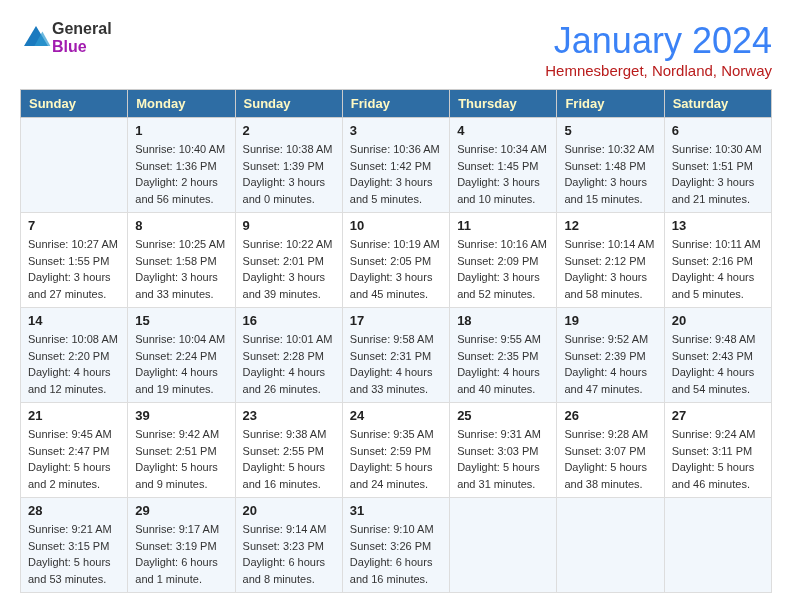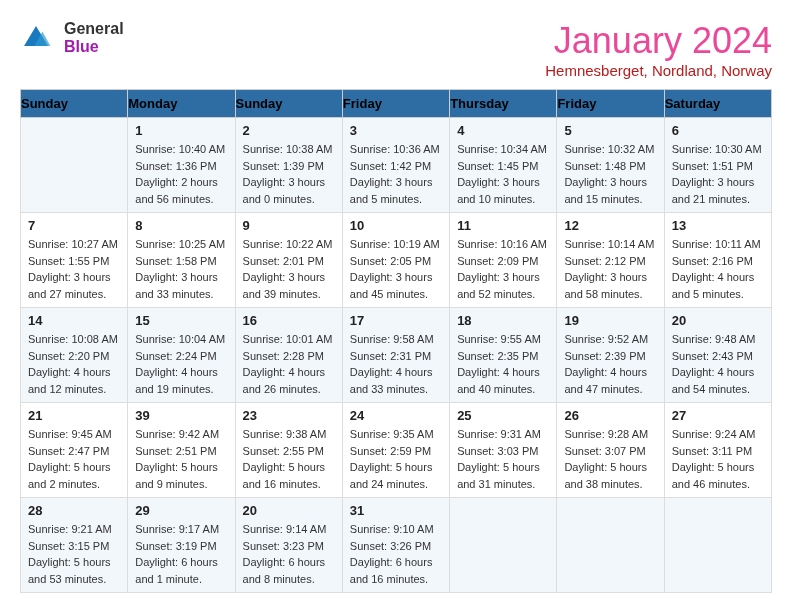--- a/index.html
+++ b/index.html
@@ -12,48 +12,48 @@
     }
     .header-area {
       display: flex;
       justify-content: space-between;
       align-items: flex-start;
       margin-bottom: 10px;
     }
     .logo {
       display: flex;
       align-items: center;
-      gap: 12px;
+      gap: 0;
     }
     .logo-icon {
       width: 32px;
       height: 32px;
     }
     .title-area {
       text-align: right;
     }
     .month-title {
       font-size: 36px;
       font-weight: normal;
-      color: #ec4899;
+      color: #3b82f6;
     }
     .subtitle {
       font-size: 15px;
       color: #b91c1c;
     }
     table {
       width: 100%;
       border-collapse: collapse;
       table-layout: fixed;
     }
     thead tr th {
       background-color: #2e6da4;
-      color: #000000;
+      color: #fef9c3;
       text-align: left;
-      padding: 6px 0;
+      padding: 6px 8px;
       font-size: 13px;
       font-weight: bold;
       border: 1px solid #ccc;
     }
     tbody tr td {
       vertical-align: top;
       padding: 5px 7px;
       border: 1px solid #ddd;
       font-size: 10.5px;
       color: #333;

